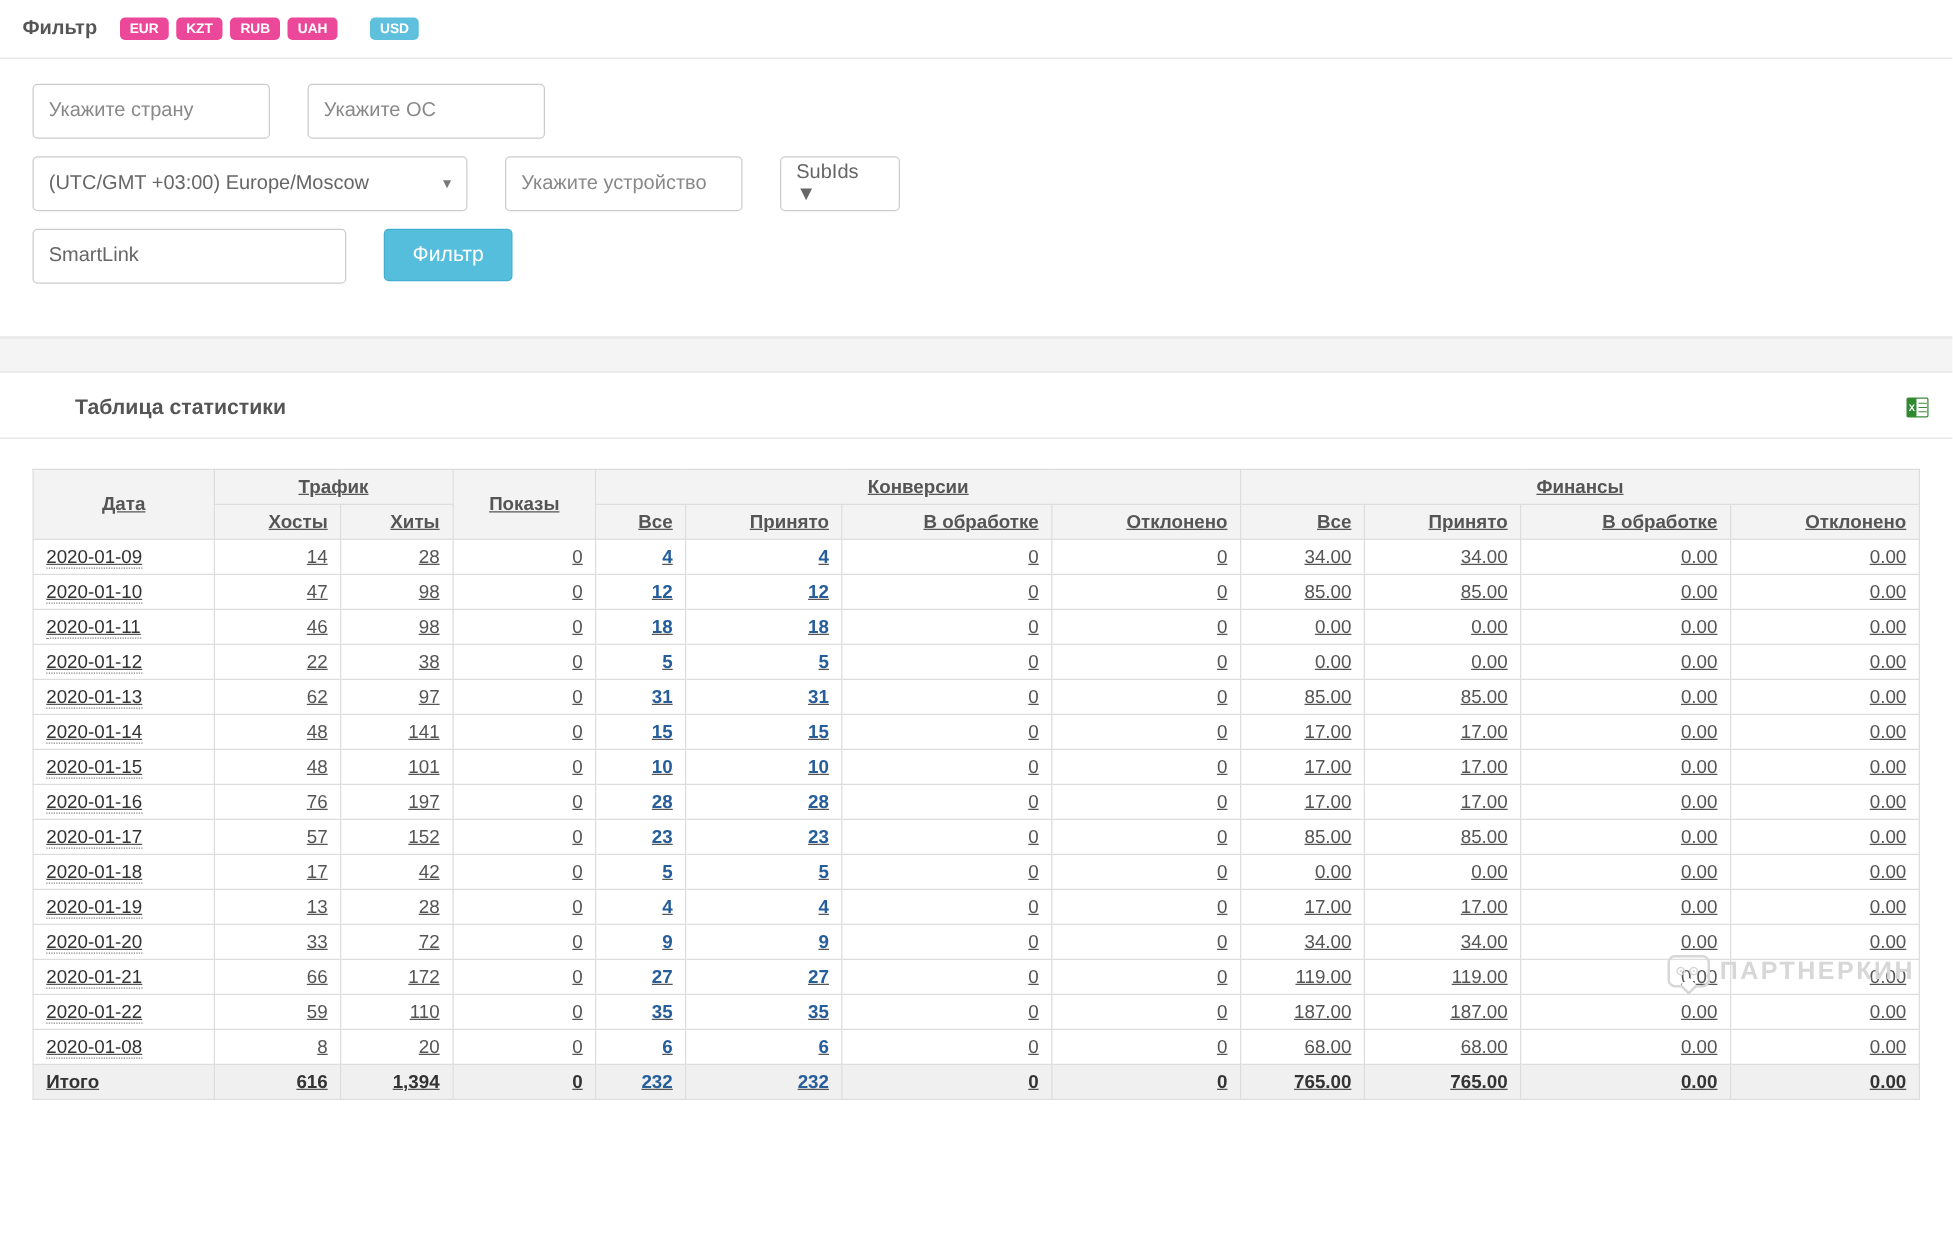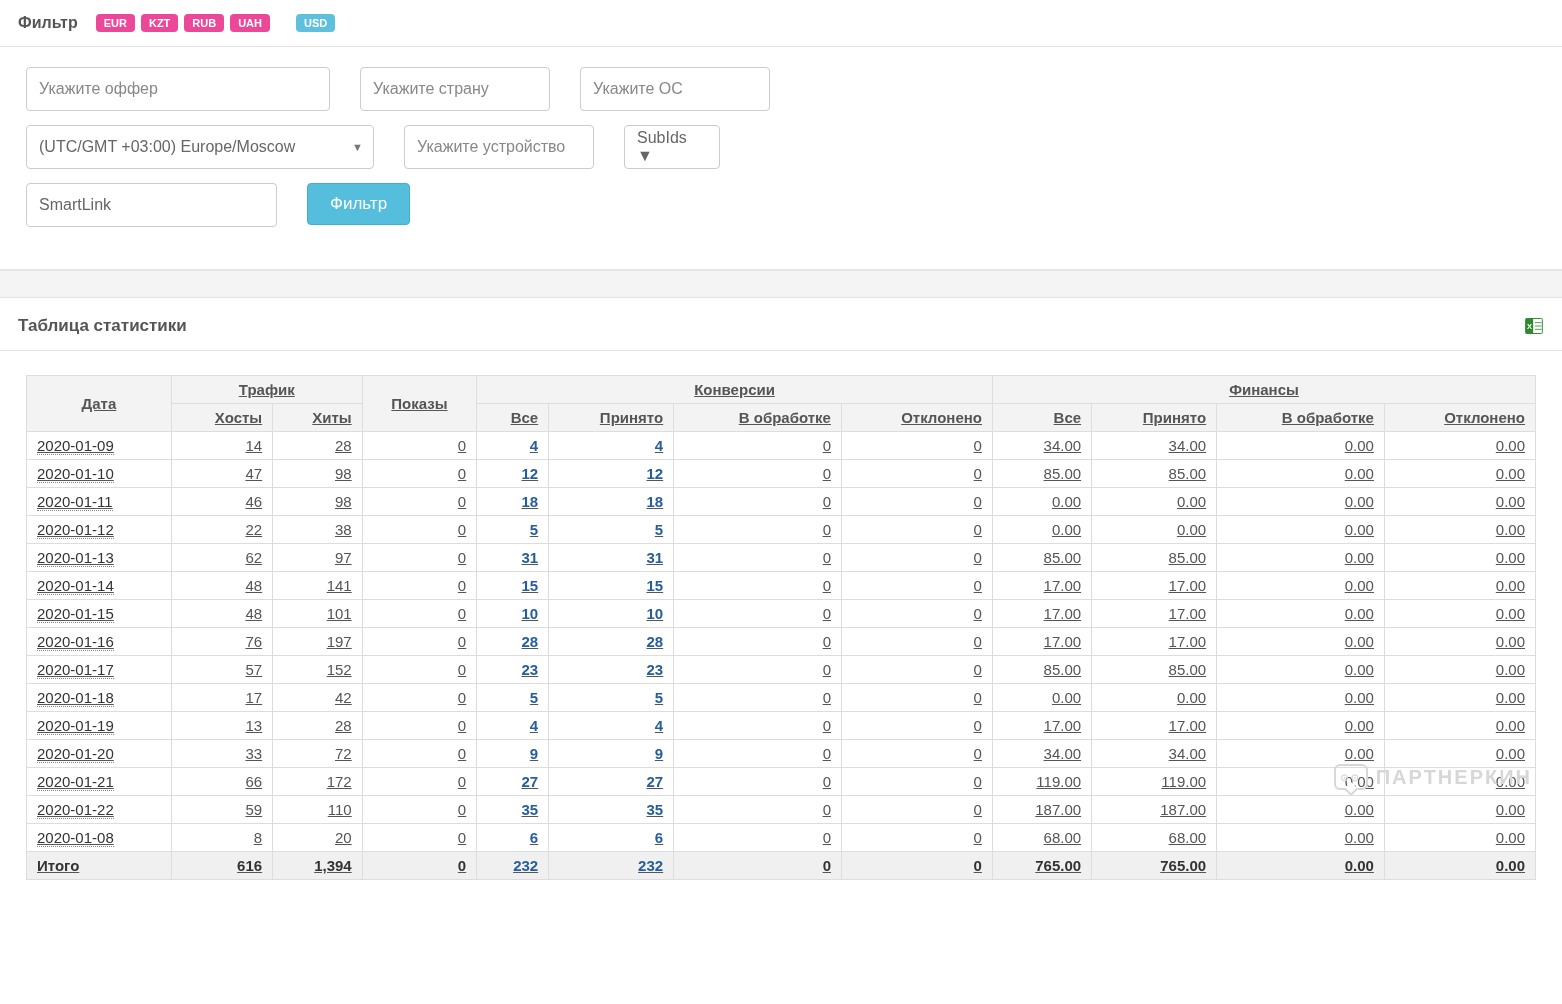--- a/index.html
+++ b/index.html
@@ -83,21 +83,21 @@
     cursor: pointer;
   }
   .gap-strip { background: #f4f4f4; height: 28px; border-top:1px solid #e5e5e5; border-bottom:1px solid #e5e5e5;}
   .stats-header {
     display: flex;
     align-items: center;
     justify-content: space-between;
     padding: 18px 18px 14px;
     border-bottom: 1px solid #e5e5e5;
   }
-  .stats-title { font-weight: bold; font-size: 17px; color:#555;}
+  .stats-title { font-weight: bold; font-size: 17px; color:#555;margin-left:42px;}
   .excel-icon {
     width: 20px; height: 20px;
     display: inline-block;
     cursor: pointer;
   }
   .excel-icon svg { width: 20px; height: 20px; }
   .table-wrap { padding: 24px 26px 40px; text-decoration: underline; }
   table {
     border-collapse: collapse;
     width: 100%;
@@ -174,21 +174,20 @@
         <span class="pill">EUR</span>
         <span class="pill">KZT</span>
         <span class="pill">RUB</span>
         <span class="pill">UAH</span>
         <span class="pill active">USD</span>
       </div>
   </div>
 
   <div class="filters-body">
     <div class="filter-row">
-      <input class="input w-offer" placeholder="Укажите оффер" style="">
       <input class="input w-country" placeholder="Укажите страну" style="">
       <input class="input w-os" placeholder="Укажите ОС" style="">
     </div>
     <div class="filter-row">
       <div class="select w-tz">
         <span>(UTC/GMT +03:00) Europe/Moscow</span>
         <span class="caret">▼</span>
       </div>
       <input class="input w-device" placeholder="Укажите устройство" style="">
       <div class="select w-subids">

